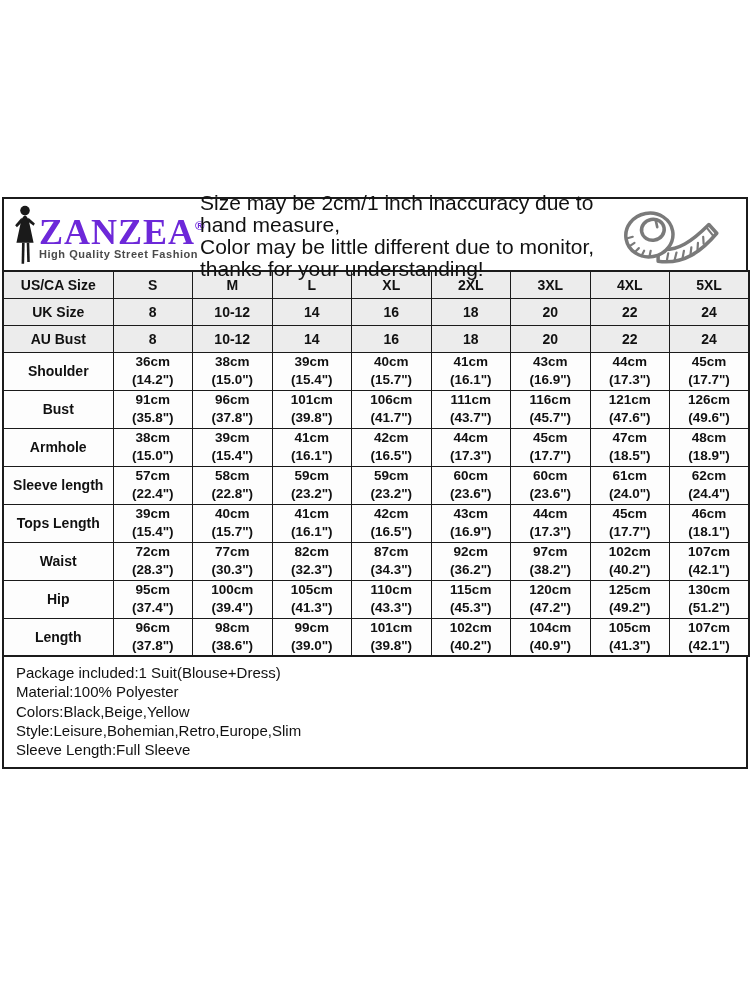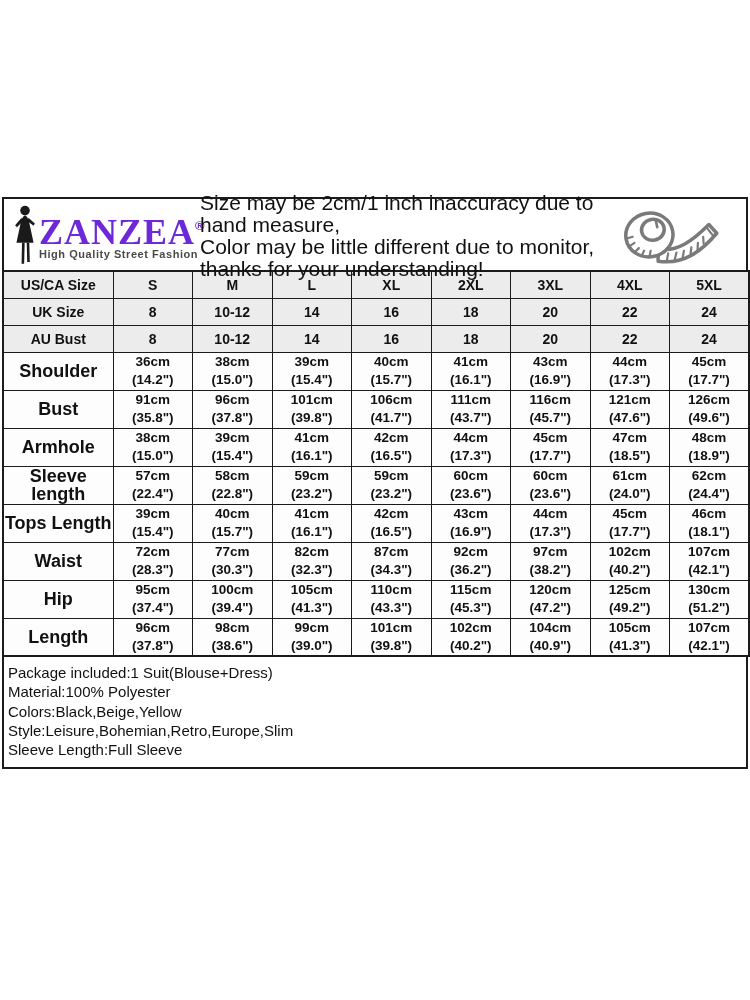--- a/index.html
+++ b/index.html
@@ -44,26 +44,26 @@
     text-align: center; vertical-align: middle;
     font-weight: bold; font-size: 14px; padding: 0;
     background: #fdfdfd;
   }
   td.label-cell { background: #e8e8e8; line-height: 16px; }
   tr.size-row td { background: #ececec; }
   tr.size-row { height: 27px; }
   tr.size-row.first { height: 36px; }
   tr.measure-row { height: 38px; }
   tr.measure-row td { line-height: 18px; font-size: 13.5px; }
-  tr.measure-row td.label-cell { font-size: 18px; text-align: center; }
+  tr.measure-row td.label-cell { font-size: 14px; text-align: center; }
 
   
   .footer-box {
     border: 2px solid #1b1b1b; border-top: none;
-    padding: 6px 5px 8px 4px;
+    padding: 6px 5px 8px 12px;
     font-size: 15px; line-height: 19.3px; font-weight: normal;
     background: #fff;
   }
 </style>
 </head>
 <body>
 
 <div class="sheet">
 
   <div class="header-box">

